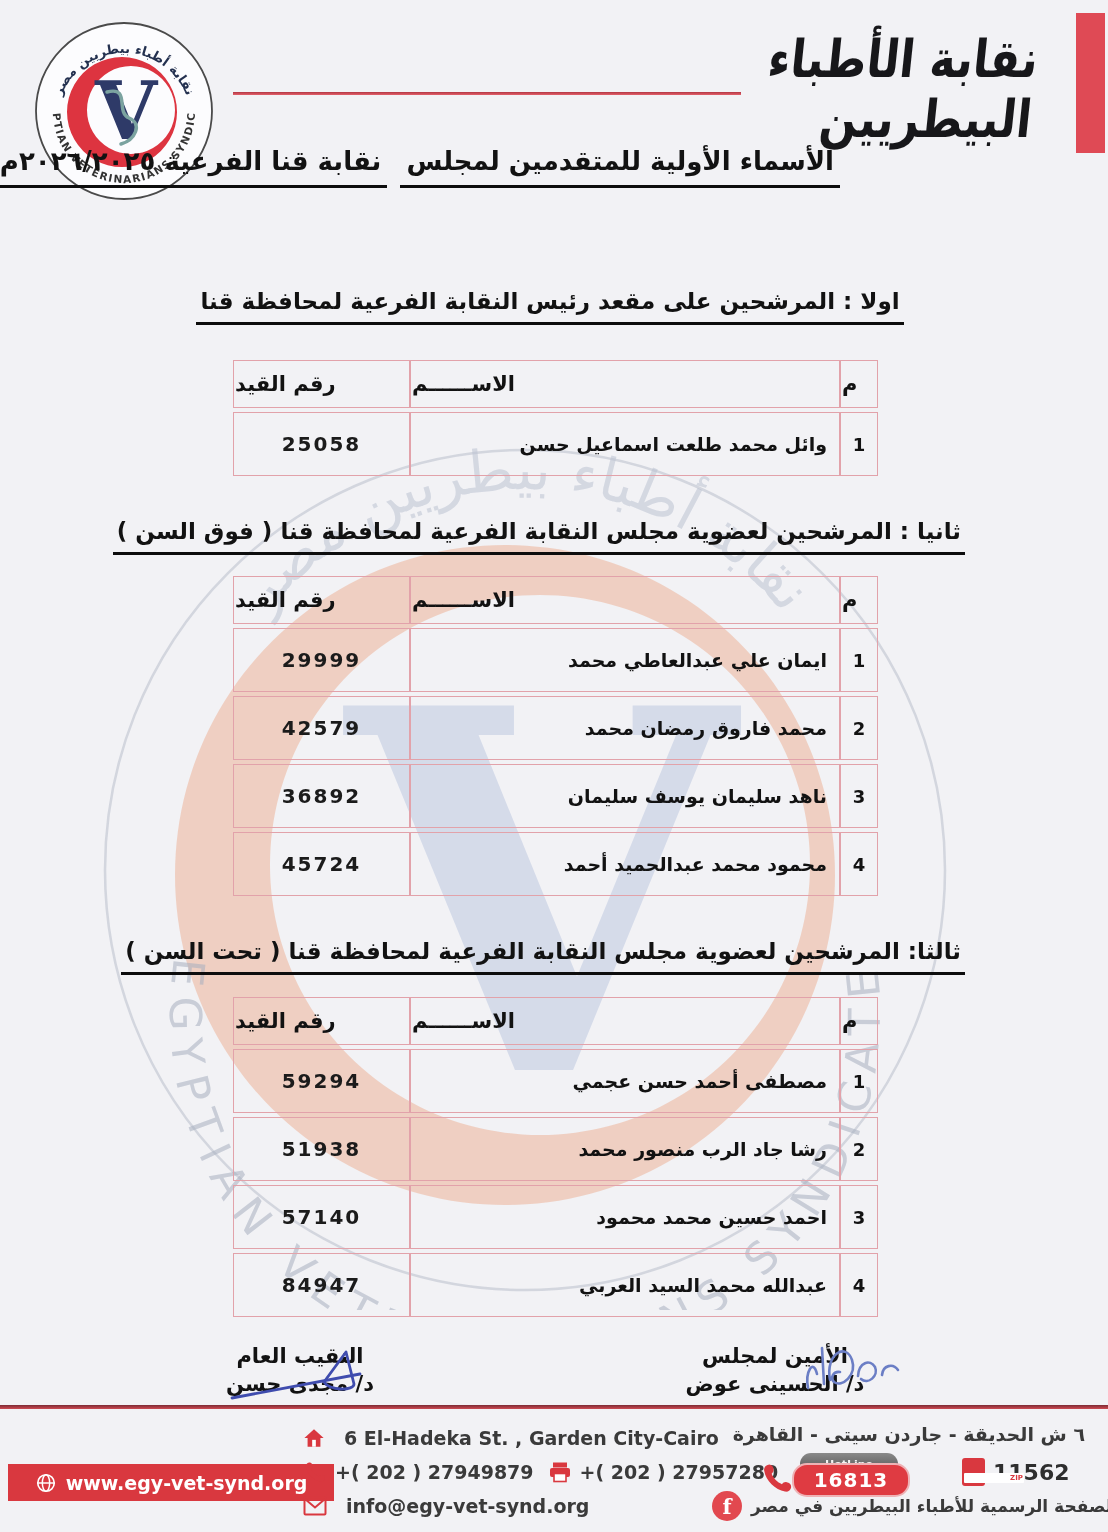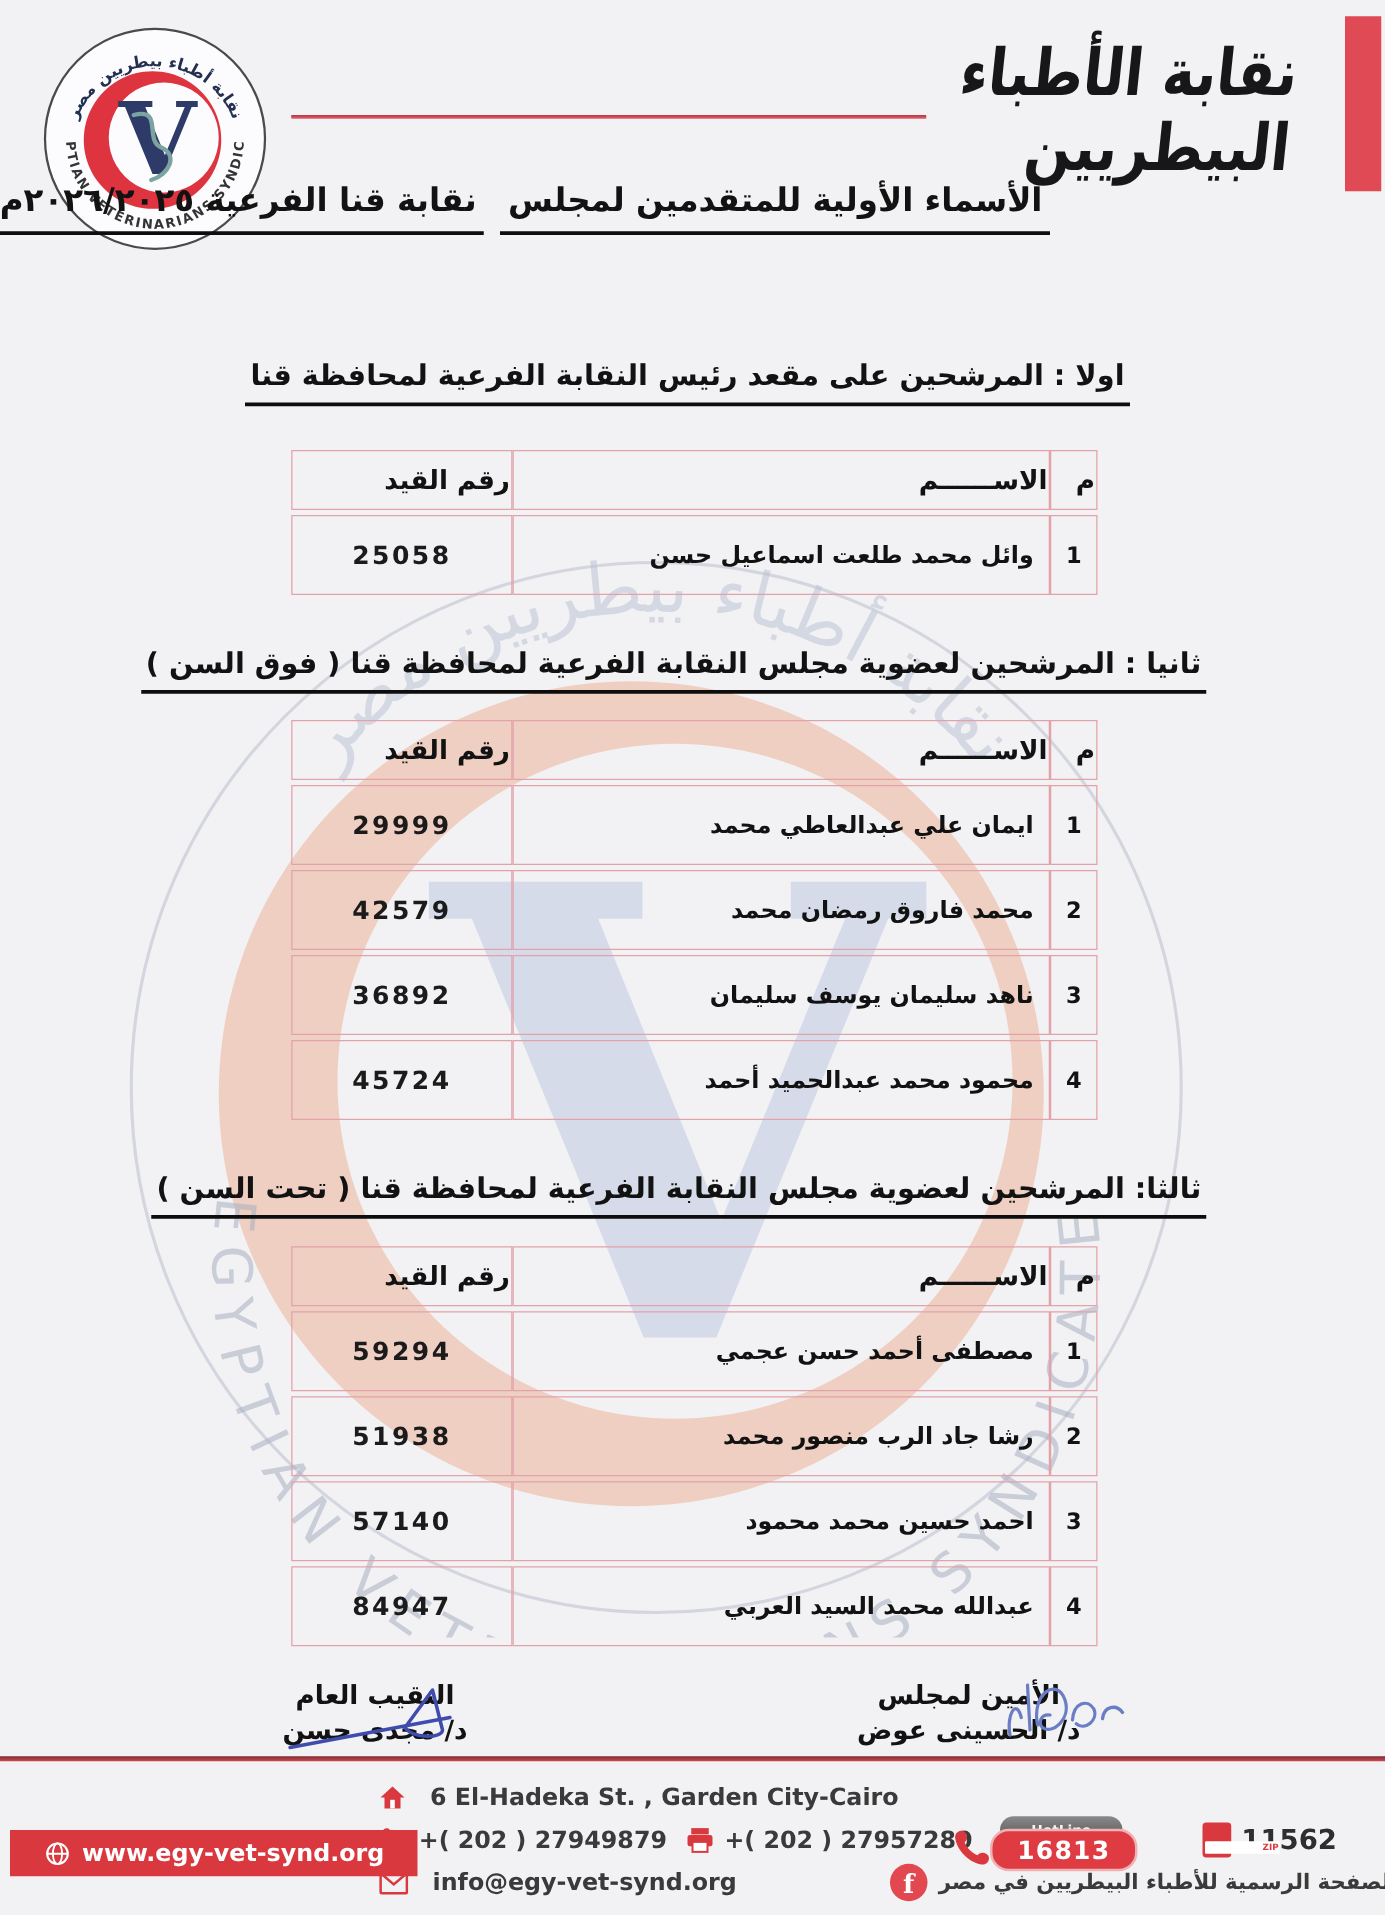--- a/index.html
+++ b/index.html
@@ -31,21 +31,21 @@
     border-bottom:3px solid #0d0d0d;padding:0 4px 8px 4px;white-space:nowrap;}
 
   
   table.roster{border-collapse:separate;border-spacing:0 4px;table-layout:fixed;
     width:645px;direction:rtl;}
   table.roster col.col-no{width:38px;}
   table.roster col.col-name{width:430px;}
   table.roster col.col-reg{width:177px;}
   table.roster th,table.roster td{border:1.6px solid #e2a2aa;background:transparent;
     overflow:hidden;}
-  table.roster th{font-weight:bold;font-size:21px;text-align:right;height:44px;}
+  table.roster th{font-weight:bold;font-size:21px;text-align:left;height:44px;}
   table.roster td{height:60px;}
   td.c-no{text-align:center;font-weight:bold;font-size:18px;}
   td.c-name{text-align:right;font-weight:bold;font-size:19px;padding:0 12px;}
   td.c-reg{text-align:center;font-weight:bold;font-size:20px;letter-spacing:2px;
     direction:ltr;color:#1b1b1b;}
 
   
   .sig-block{width:260px;text-align:center;direction:rtl;}
   .sig-title,.sig-name{font-weight:bold;font-size:21px;white-space:nowrap;}
   .sig-name{margin-top:4px;}
@@ -287,20 +287,21 @@
   </div>
 
   <div class="abs f-row email-row">
     <svg width="24" height="20" viewBox="0 0 24 20">
       <rect x="1.5" y="1.5" width="21" height="17" rx="1" fill="none" stroke="#d9383f" stroke-width="2"></rect>
       <path d="M2,3 L12,11.5 L22,3" fill="none" stroke="#d9383f" stroke-width="2"></path>
     </svg>
     <span dir="ltr">info@egy-vet-synd.org</span>
   </div>
 
+  <div class="abs addr-ar">٦ ش الحديقة - جاردن سيتى - القاهرة</div>
 
   <div class="abs hotline">
     <svg class="hot-phone" width="34" height="34" viewBox="0 0 26 26">
       <path d="M6.6,2.8 C8.9,2.5 10.1,4.3 10.4,6.2 C10.7,7.9 9.9,8.9 8.9,9.8 C10.2,13.2 13.4,16.4 16.8,17.7 C17.7,16.7 18.7,15.9 20.4,16.2 C22.3,16.5 24.1,17.7 23.8,20 C23.6,22.3 21.4,23.8 19.1,23.4 C11.6,22.1 4.5,15 3.2,7.5 C2.8,5.2 4.3,3.1 6.6,2.8 Z" fill="#d9383f"></path>
     </svg>
     <div class="hot-dark">HotLine</div>
     <div class="hot-red">16813</div>
   </div>
 
   <div class="abs zip-row">

